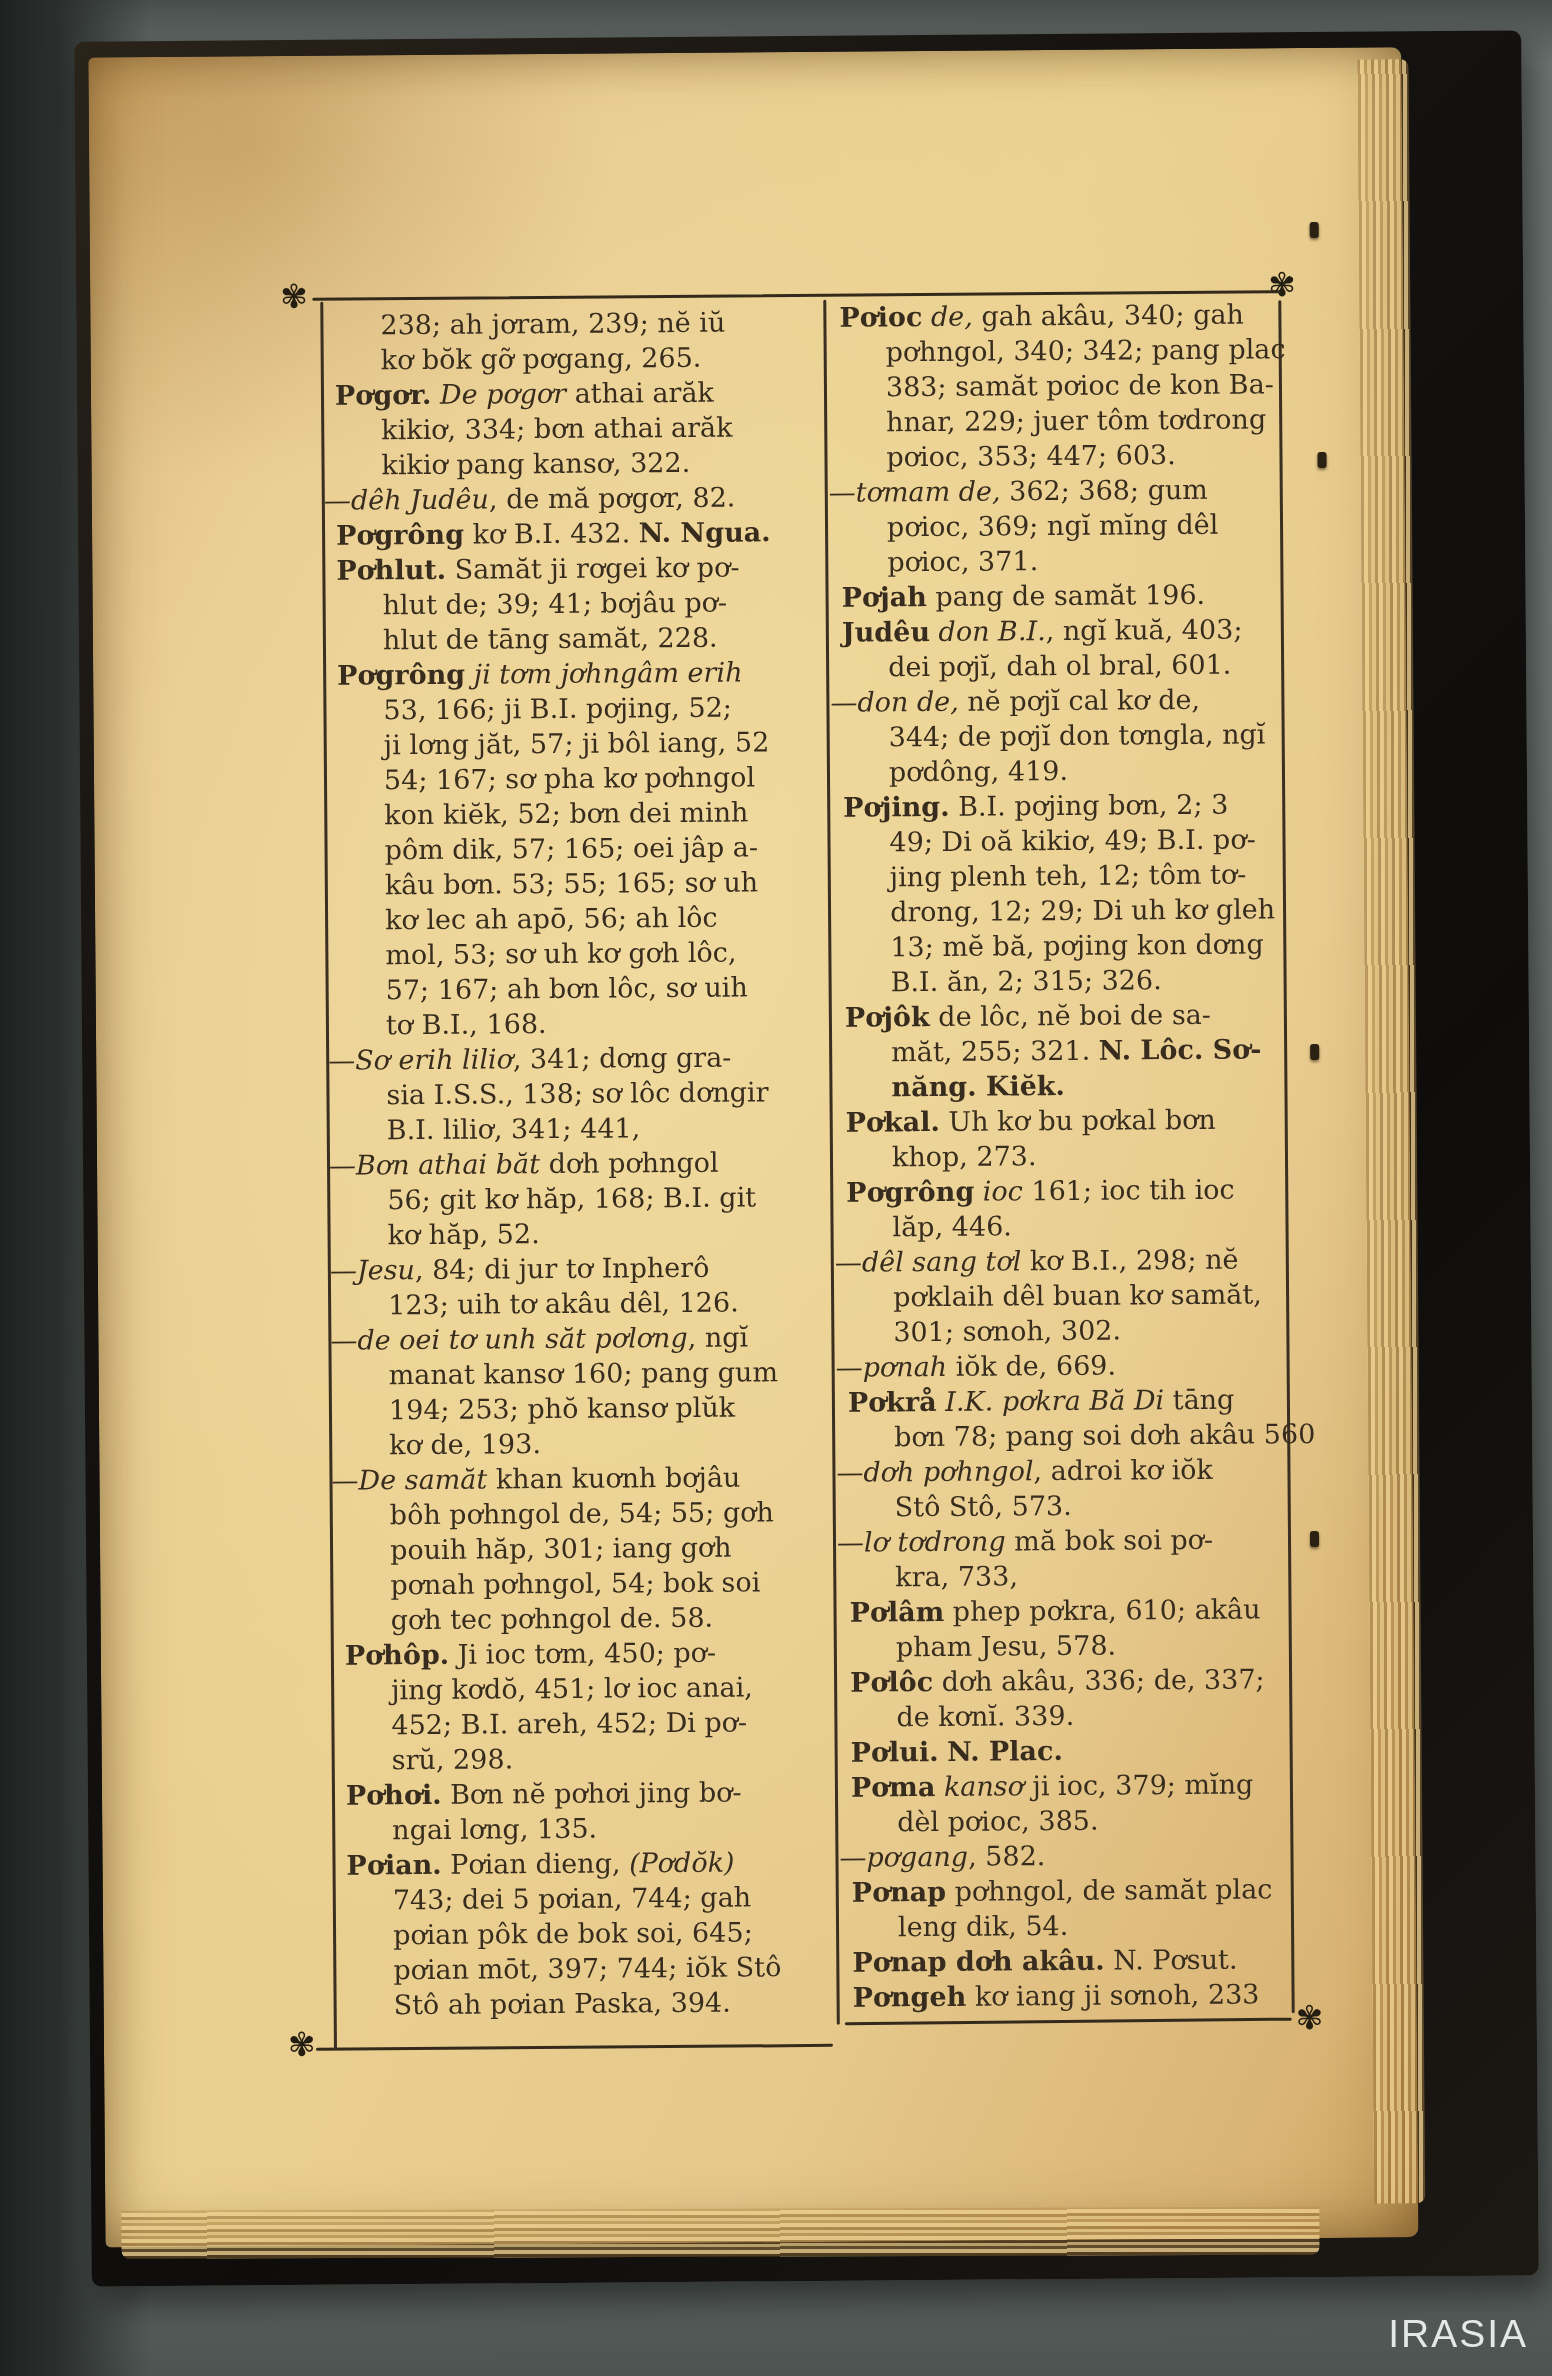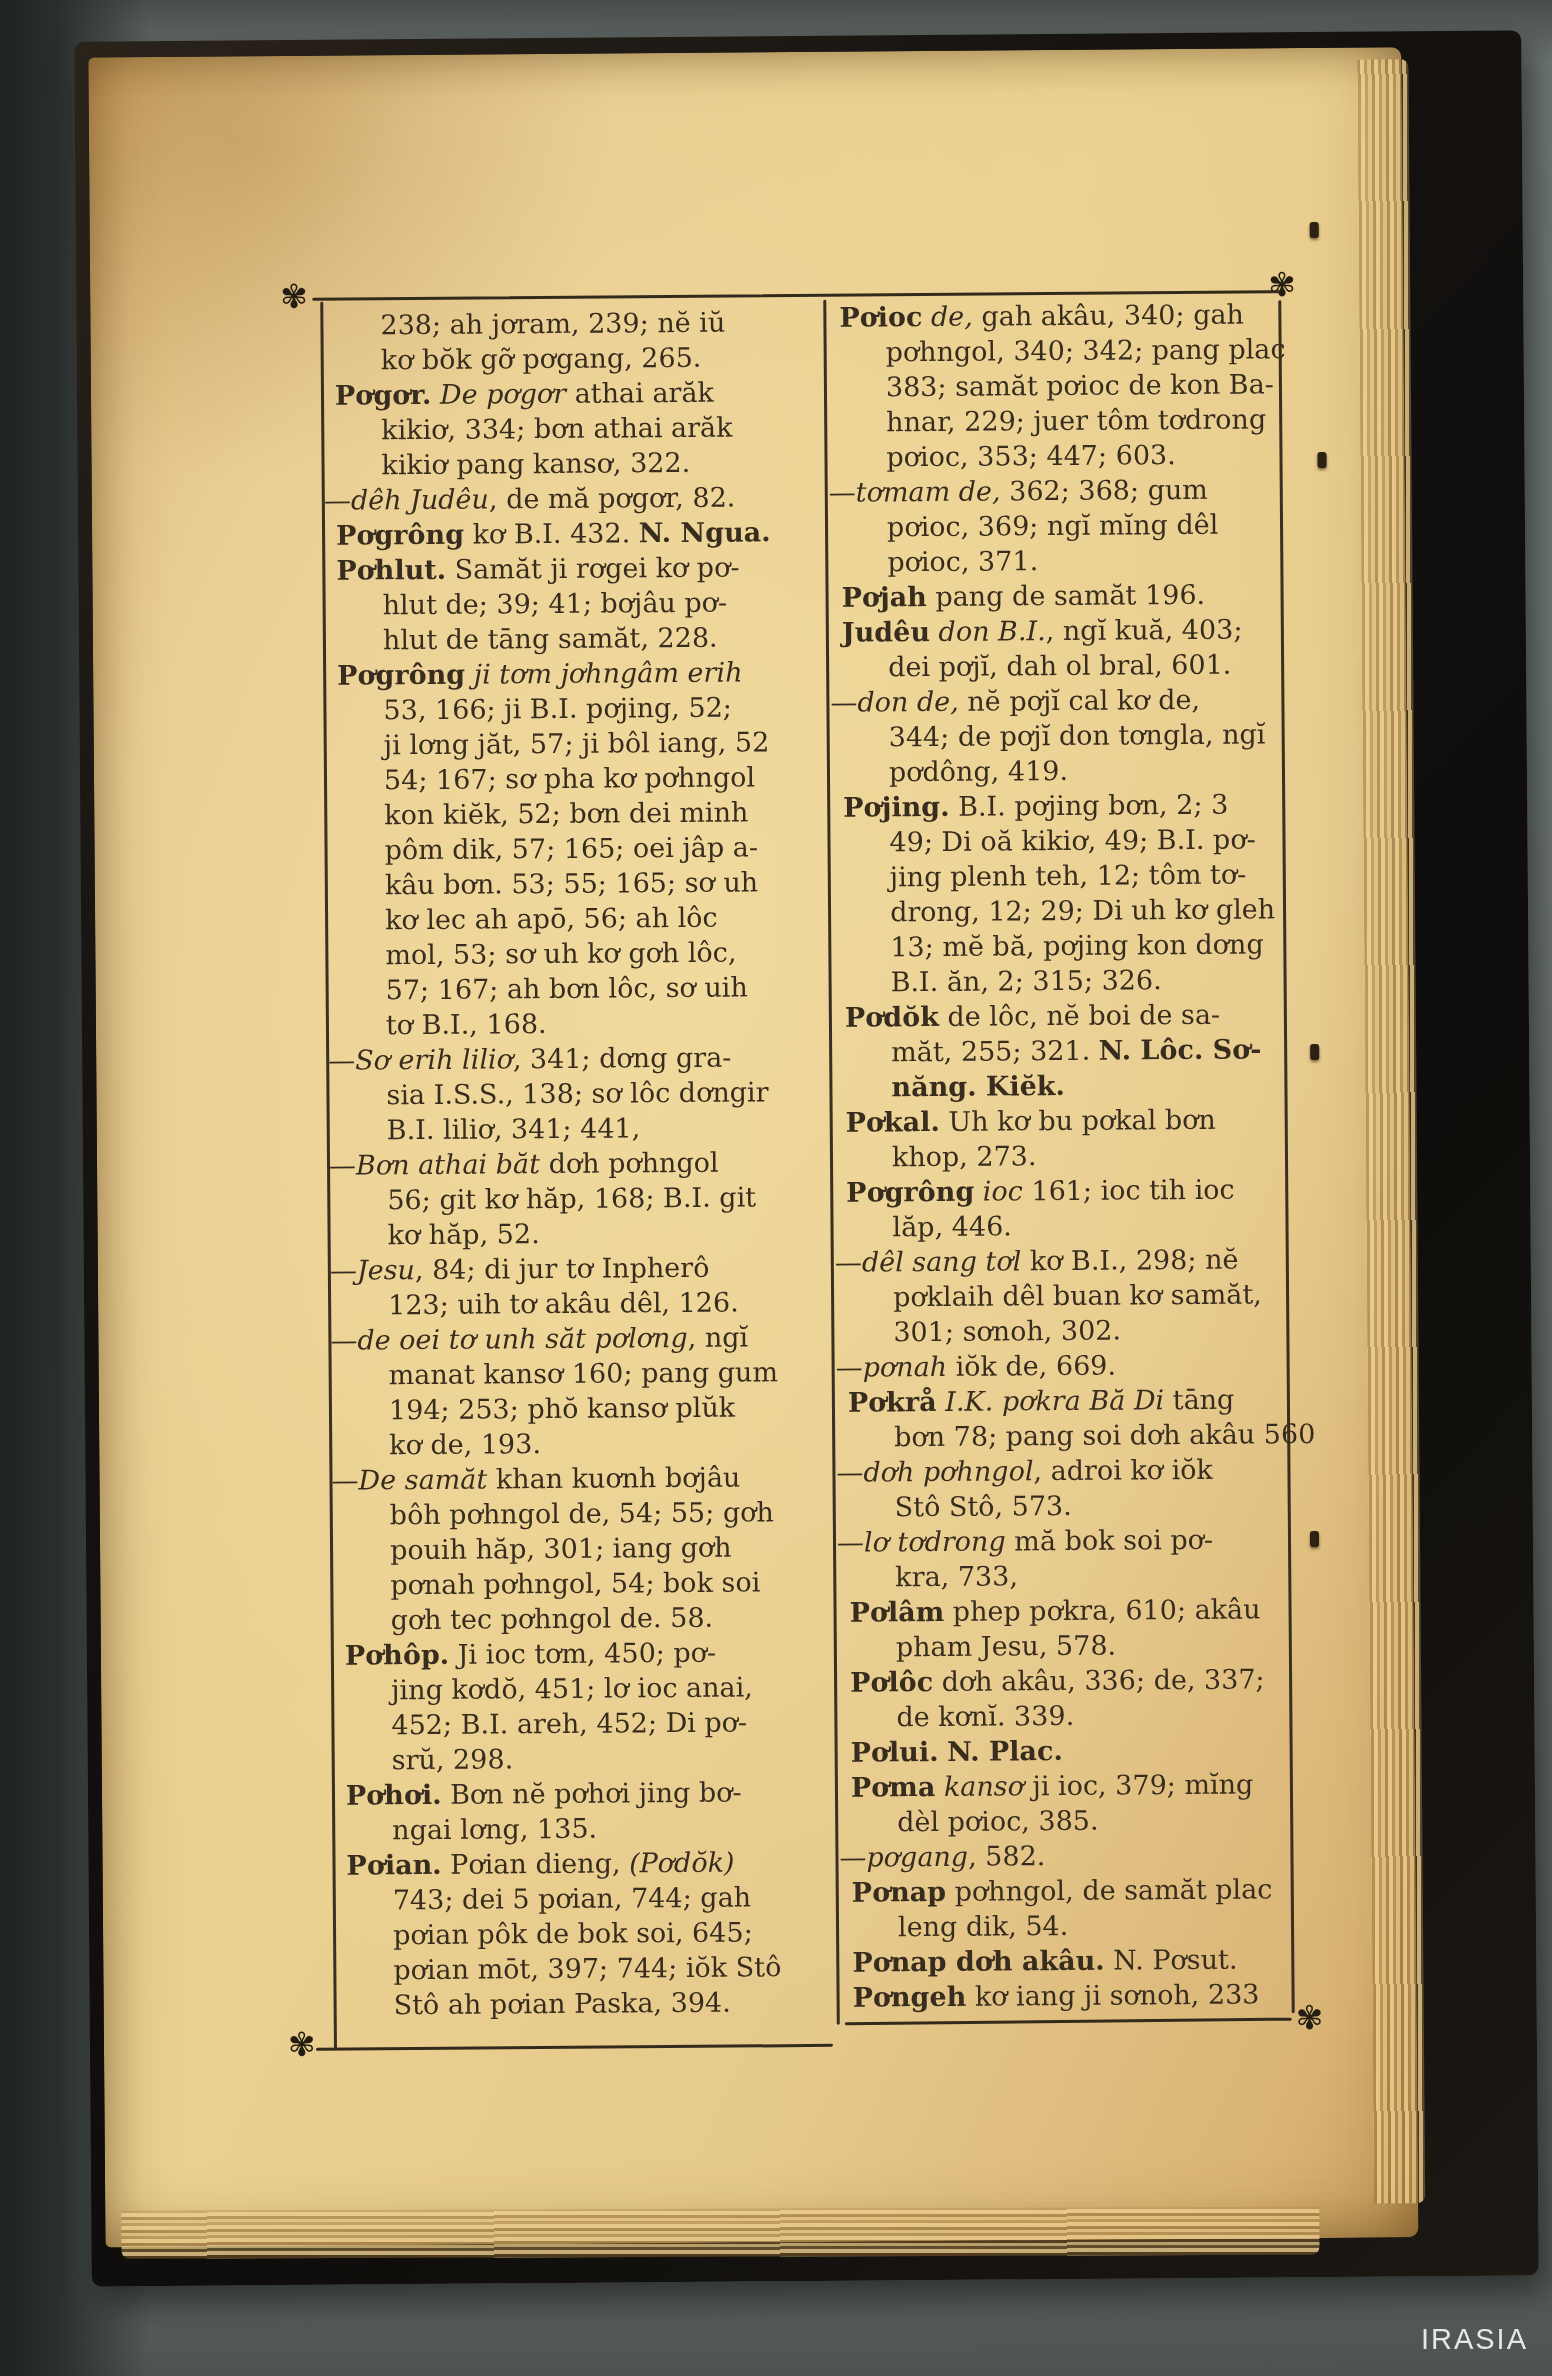--- a/index.html
+++ b/index.html
@@ -53,21 +53,21 @@
   .col-left{left:14px;top:26px;width:489px;}
   .col-right{left:519px;top:22px;width:446px;line-height:35px;}
   .line{white-space:nowrap;}
   .line.c{padding-left:46px;}
   .line.d{margin-left:-12px;}
   .b{font-weight:bold;}
   .i{font-style:italic;}
 
   .watermark{position:absolute;right:24px;bottom:20px;
     font-family:"Liberation Sans","DejaVu Sans",sans-serif;
-    font-size:29px;letter-spacing:2px;color:#e4e8e6;
+    font-size:39px;letter-spacing:2px;color:#e4e8e6;
     text-shadow:2px 2px 0 #15181'7;text-shadow:2px 2px 0 #151817;}
 </style>
 </head>
 <body>
 
 <div class="stage">
   <div class="bg-top"></div>
   <div class="bg-bottom"></div>
   <div class="bg-left"></div>
 
@@ -161,21 +161,21 @@
           <div class="line c"><span>dei pơjĭ, dah ol bral, 601.</span></div>
           <div class="line d"><span>—</span><span class="i">don de,</span><span> nĕ pơjĭ cal kơ de,</span></div>
           <div class="line c"><span>344; de pơjĭ don tơngla, ngĭ</span></div>
           <div class="line c"><span>pơdông, 419.</span></div>
           <div class="line h"><span class="b">Pơjing.</span><span> B.I. pơjing bơn, 2; 3</span></div>
           <div class="line c"><span>49; Di oă kikiơ, 49; B.I. pơ-</span></div>
           <div class="line c"><span>jing plenh teh, 12; tôm tơ-</span></div>
           <div class="line c"><span>drong, 12; 29; Di uh kơ gleh</span></div>
           <div class="line c"><span>13; mĕ bă, pơjing kon dơng</span></div>
           <div class="line c"><span>B.I. ăn, 2; 315; 326.</span></div>
-          <div class="line h"><span class="b">Pơdŏk</span><span> de lôc, nĕ boi de sa-</span></div>
+          <div class="line h"><span class="b">Pơjôk</span><span> de lôc, nĕ boi de sa-</span></div>
           <div class="line c"><span>măt, 255; 321. </span><span class="b">N. Lôc. Sơ-</span></div>
           <div class="line c"><span class="b">năng. Kiĕk.</span></div>
           <div class="line h"><span class="b">Pơkal.</span><span> Uh kơ bu pơkal bơn</span></div>
           <div class="line c"><span>khop, 273.</span></div>
           <div class="line h"><span class="b">Pơgrông</span><span class="i"> ioc</span><span> 161; ioc tih ioc</span></div>
           <div class="line c"><span>lăp, 446.</span></div>
           <div class="line d"><span>—</span><span class="i">dêl sang tơl</span><span> kơ B.I., 298; nĕ</span></div>
           <div class="line c"><span>pơklaih dêl buan kơ samăt,</span></div>
           <div class="line c"><span>301; sơnoh, 302.</span></div>
           <div class="line d"><span>—</span><span class="i">pơnah</span><span> iŏk de, 669.</span></div>

